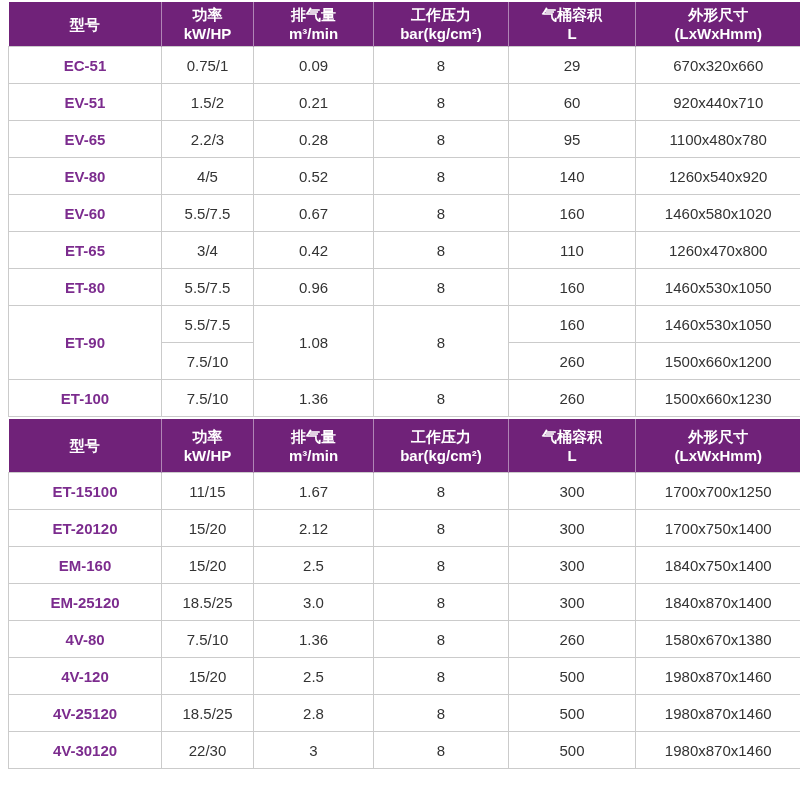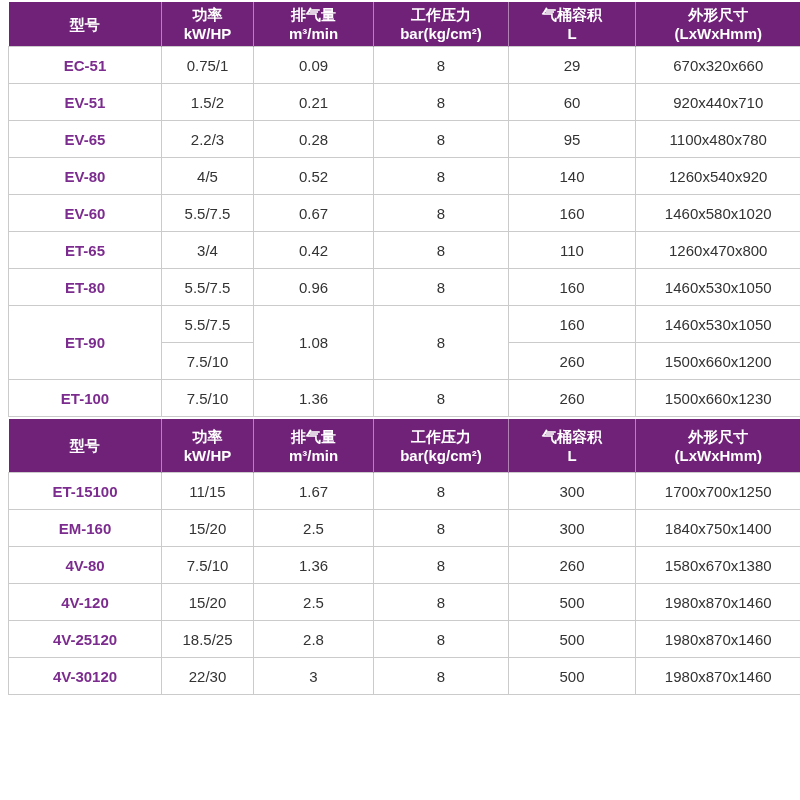--- a/index.html
+++ b/index.html
@@ -227,28 +227,44 @@
     <tbody>
         <tr>
           <td class="model">ET-15100</td>
           <td>11/15</td>
           <td>1.67</td>
           <td>8</td>
           <td>300</td>
           <td>1700x700x1250</td>
         </tr>
         <tr>
+          <td class="model">ET-20120</td>
+          <td>15/20</td>
+          <td>2.12</td>
+          <td>8</td>
+          <td>300</td>
+          <td>1700x750x1400</td>
+        </tr>
+        <tr>
           <td class="model">EM-160</td>
           <td>15/20</td>
           <td>2.5</td>
           <td>8</td>
           <td>300</td>
           <td>1840x750x1400</td>
         </tr>
         <tr>
+          <td class="model">EM-25120</td>
+          <td>18.5/25</td>
+          <td>3.0</td>
+          <td>8</td>
+          <td>300</td>
+          <td>1840x870x1400</td>
+        </tr>
+        <tr>
           <td class="model">4V-80</td>
           <td>7.5/10</td>
           <td>1.36</td>
           <td>8</td>
           <td>260</td>
           <td>1580x670x1380</td>
         </tr>
         <tr>
           <td class="model">4V-120</td>
           <td>15/20</td>

